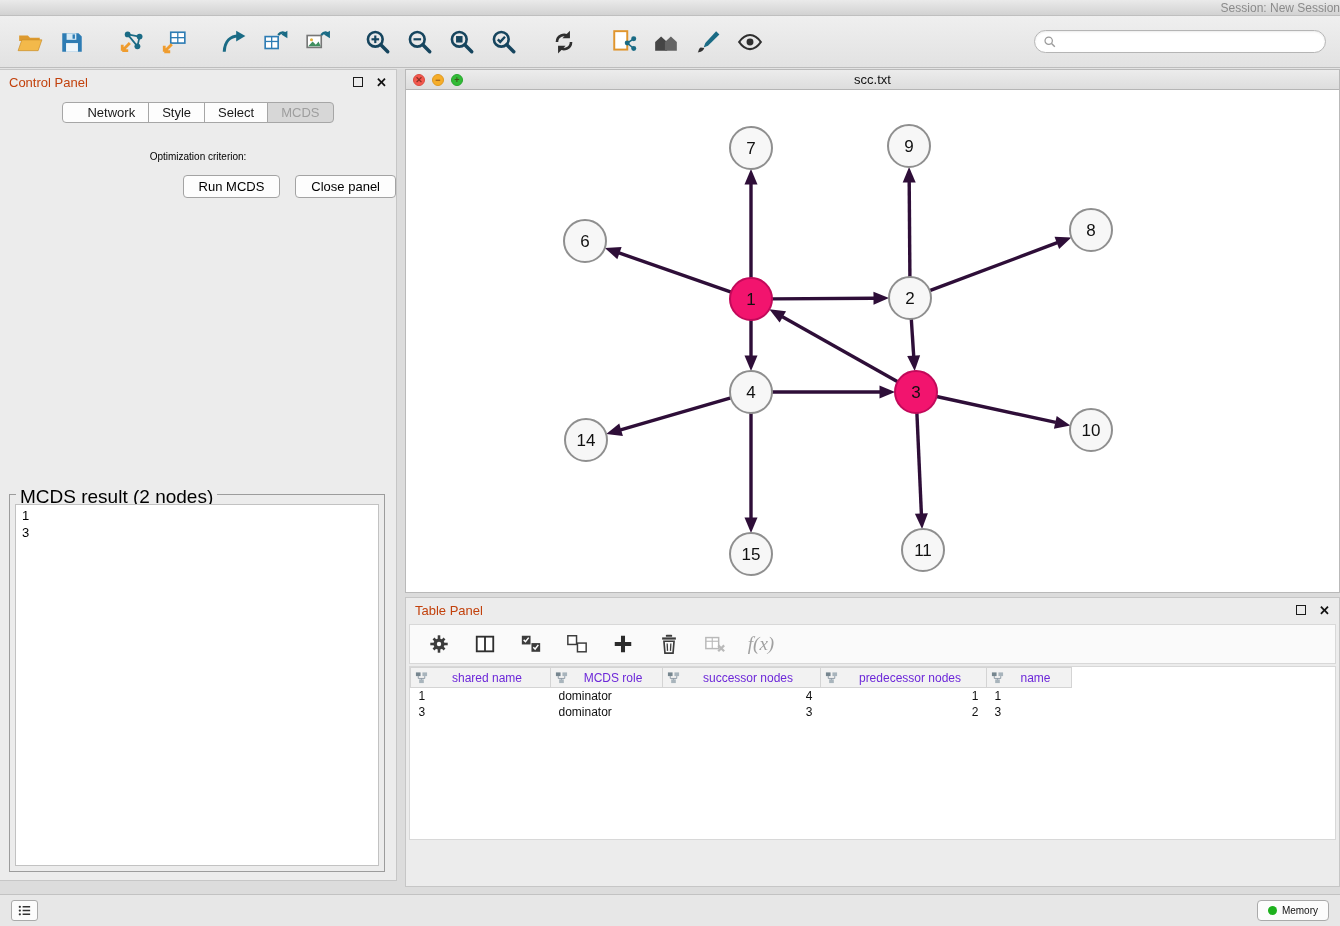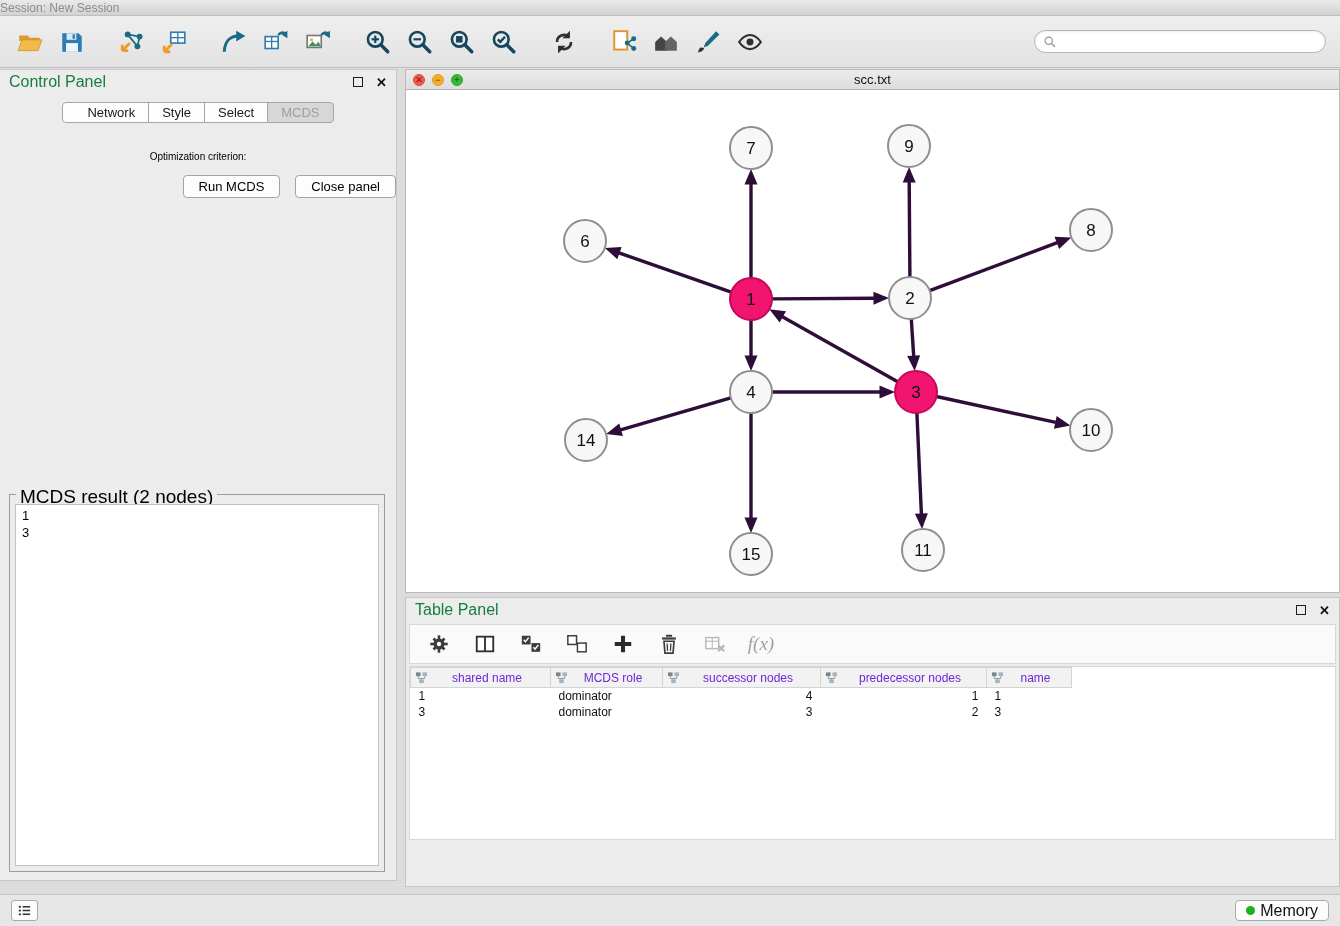--- a/index.html
+++ b/index.html
@@ -1,34 +1,34 @@
 <!DOCTYPE html>
 <html><head>
 <meta charset="utf-8">
 <style>
   *{margin:0;padding:0;box-sizing:border-box;}
   html,body{width:1340px;height:926px;}
   body{font-family:"Liberation Sans",sans-serif;background:#d8d8d8;-webkit-font-smoothing:antialiased;}
   .window{position:relative;width:1340px;height:926px;background:#e3e3e3;overflow:hidden;}
 
-  .titlebar{height:16px;background:linear-gradient(#eaeaea,#d2d2d2);border-bottom:1px solid #bfbfbf;text-align:left;font-size:12px;line-height:16px;color:#8b8b8b;}
+  .titlebar{height:16px;background:linear-gradient(#eaeaea,#d2d2d2);border-bottom:1px solid #bfbfbf;text-align:right;font-size:12px;line-height:16px;color:#8b8b8b;}
 
   .toolbar{height:52px;background:linear-gradient(#efefef,#e2e2e2);border-bottom:1px solid #bdbdbd;display:flex;align-items:center;padding:0 14px;}
   .tool-groups{display:flex;align-items:center;gap:28px;}
   .tool-group{display:flex;align-items:center;gap:10px;}
   .tool-btn{width:32px;height:32px;display:flex;align-items:center;justify-content:center;cursor:pointer;}
   .tool-btn svg{width:26px;height:26px;}
   .search-box{margin-left:auto;width:292px;height:23px;background:#fff;border:1px solid #b5b5b5;border-radius:12px;display:flex;align-items:center;padding:0 8px;box-shadow:inset 0 1px 2px rgba(0,0,0,.08);}
   .search-glyph{width:14px;height:14px;margin-right:4px;flex:none;}
   .search-input{flex:1;border:none;outline:none;background:transparent;font-size:13px;font-family:inherit;height:100%;}
 
   .main{position:absolute;top:69px;left:0;right:0;bottom:32px;background:#dcdcdc;}
 
   .panel-header{height:24px;display:flex;align-items:center;padding:0 9px;}
-  .panel-title{font-size:16px;color:#15803d;}
+  .panel-title{font-size:13px;color:#c2410c;}
   .spacer{flex:1;}
   .panel-btn{margin-left:13px;cursor:pointer;display:inline-flex;align-items:center;justify-content:center;}
   .panel-btn.float{width:10px;height:10px;border:1.6px solid #1c1c1c;}
   .panel-btn.close{font-size:13px;font-weight:bold;color:#111;line-height:1;}
 
   .control-panel{position:absolute;left:0;top:0;width:397px;height:812px;background:#ececec;border:1px solid #c6c6c6;border-left:none;}
   .cp-tabs{display:flex;justify-content:center;margin-top:8px;}
   .tab{background:#fdfdfd;border:1px solid #a6a6a6;margin-left:-1px;padding:2px 13px;font-size:13px;color:#1a1a1a;cursor:pointer;white-space:nowrap;}
   .tab:first-child{border-top-left-radius:4px;border-bottom-left-radius:4px;margin-left:0;padding-left:24px;}
   .tab:last-child{border-top-right-radius:4px;border-bottom-right-radius:4px;}
@@ -67,21 +67,21 @@
   .data-table th.filler{border:none;background:#fff;}
   .th-inner{display:flex;align-items:center;}
   .th-icon{width:13px;height:13px;flex:none;}
   .th-label{flex:1;text-align:center;color:#6d28d9;}
   .data-table td{font-size:12px;height:16px;padding:0 8px;color:#111;overflow:hidden;white-space:nowrap;}
   .table-tabs{position:absolute;bottom:6px;left:0;right:0;display:flex;justify-content:center;}
 
   .statusbar{position:absolute;bottom:0;left:0;right:0;height:32px;background:#e7e7e7;border-top:1px solid #c2c2c2;display:flex;align-items:center;padding:0 11px;}
   .status-btn{width:27px;height:21px;background:#fcfcfc;border:1px solid #aaa;border-radius:3px;display:flex;align-items:center;justify-content:center;cursor:pointer;}
   .status-btn svg{width:15px;height:15px;}
-  .memory-btn{margin-left:auto;height:21px;background:#fcfcfc;border:1px solid #aaa;border-radius:4px;display:flex;align-items:center;gap:5px;padding:0 10px;font-size:16px;font-family:inherit;cursor:pointer;color:#111;}
+  .memory-btn{margin-left:auto;height:21px;background:#fcfcfc;border:1px solid #aaa;border-radius:4px;display:flex;align-items:center;gap:5px;padding:0 10px;font-size:10px;font-family:inherit;cursor:pointer;color:#111;}
   .mem-dot{width:9px;height:9px;border-radius:50%;background:#1db11d;}
 </style>
 </head>
 <body>
 
 <div class="window">
 
   <div class="titlebar">
     <span>Session: New Session</span>
   </div>

